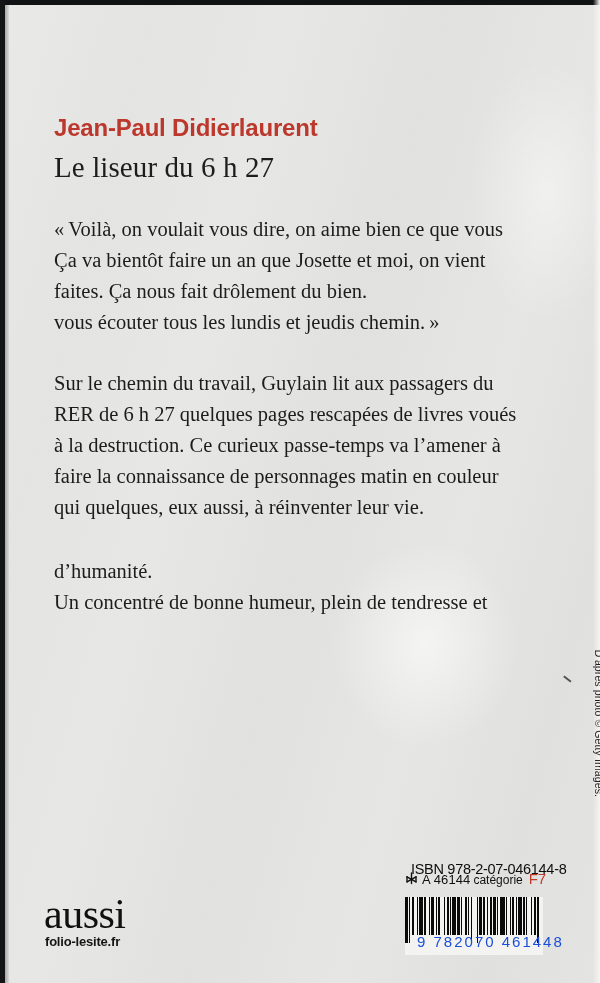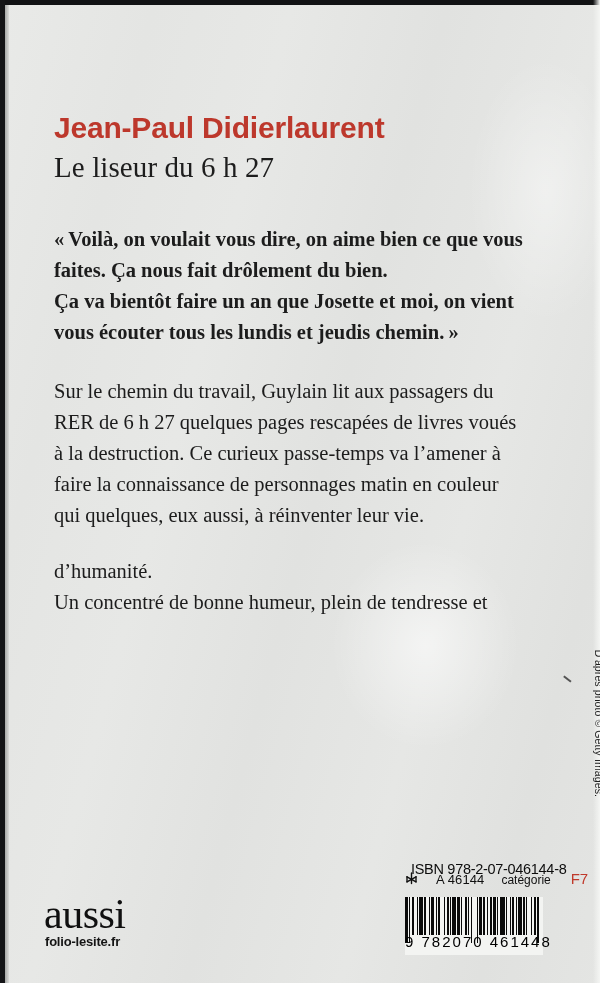--- a/index.html
+++ b/index.html
@@ -85,21 +85,21 @@
     white-space: nowrap;
   }
 
   
   .author {
     position: absolute;
     left: 54px;
     top: 112px;
     font-family: "Liberation Sans", sans-serif;
     font-weight: bold;
-    font-size: 30px;
+    font-size: 24px;
     line-height: 32px;
     letter-spacing: -0.2px;
     color: #bd382c;
     white-space: nowrap;
   }
   .book-title {
     position: absolute;
     left: 54px;
     top: 150px;
     font-family: "Liberation Serif", serif;
@@ -113,22 +113,22 @@
   
   .blurb {
     position: absolute;
     left: 54px;
     width: 496px;
     font-family: "Liberation Serif", serif;
     color: #1c1c1c;
     font-size: 20.5px;
     line-height: 31px;
   }
-  .blurb-1 { top: 224px; font-weight: bold; }
-  .blurb-2 { top: 376px; font-family: Liberation Serif, serif; }
+  .blurb-1 { top: 214px; }
+  .blurb-2 { top: 368px; font-family: Liberation Serif, serif; }
   .blurb-3 { top: 556px; }
   .blurb p { margin: 0; }
 
   
   .press {
     position: absolute;
     right: 62px;
     top: 646px;
     text-align: right;
     font-family: "Liberation Serif", serif;
@@ -171,21 +171,21 @@
     color: #151515;
   }
 
   
   .cat-row {
     position: absolute;
     left: 404px;
     top: 840px;
     display: flex;
     align-items: baseline;
-    gap: 17px;
+    gap: 3px;
     font-family: "Liberation Sans", sans-serif;
     font-size: 12.5px;
     color: #101010;
     white-space: nowrap;
   }
   .cat-glyph {
     position: relative;
     top: 2px;
     width: 15px;
     height: 15px;
@@ -237,23 +237,24 @@
   .barcode-bars i.sp { background: transparent; }
   .barcode-bars i.tall { height: 46px; }
   .barcode-digits {
     position: absolute;
     left: 0;
     top: 36px;
     width: 138px;
     font-family: "Liberation Sans", sans-serif;
     font-size: 15px;
     letter-spacing: 2.0px;
-    color: #000000;
+    color: #1d4ed8;
     text-align: center;
     white-space: nowrap;
+    padding-left: 12px;
   }
 
   
   .photo-credit {
     position: absolute;
     right: 8px;
     top: 797px;
     font-family: "Liberation Sans", sans-serif;
     font-size: 10.5px;
     letter-spacing: .1px;
@@ -276,22 +277,22 @@
   <div class="edge-left-soft"></div>
   <div class="edge-right-soft"></div>
 
 
   <div class="author">Jean-Paul Didierlaurent</div>
 
   <div class="book-title">Le liseur du 6 h 27</div>
 
   <div class="blurb blurb-1">
     <p>« Voilà, on voulait vous dire, on aime bien ce que vous</p>
+    <p>Ça va bientôt faire un an que Josette et moi, on vient</p>
     <p>faites. Ça nous fait drôlement du bien.</p>
-    <p>Ça va bientôt faire un an que Josette et moi, on vient</p>
     <p>vous écouter tous les lundis et jeudis chemin. »</p>
   </div>
 
   <div class="blurb blurb-2">
     <p>Sur le chemin du travail, Guylain lit aux passagers du</p>
     <p>RER de 6 h 27 quelques pages rescapées de livres voués</p>
     <p>à la destruction. Ce curieux passe-temps va l’amener à</p>
     <p>faire la connaissance de personnages matin en couleur</p>
     <p>qui quelques, eux aussi, à réinventer leur vie.</p>
   </div>

